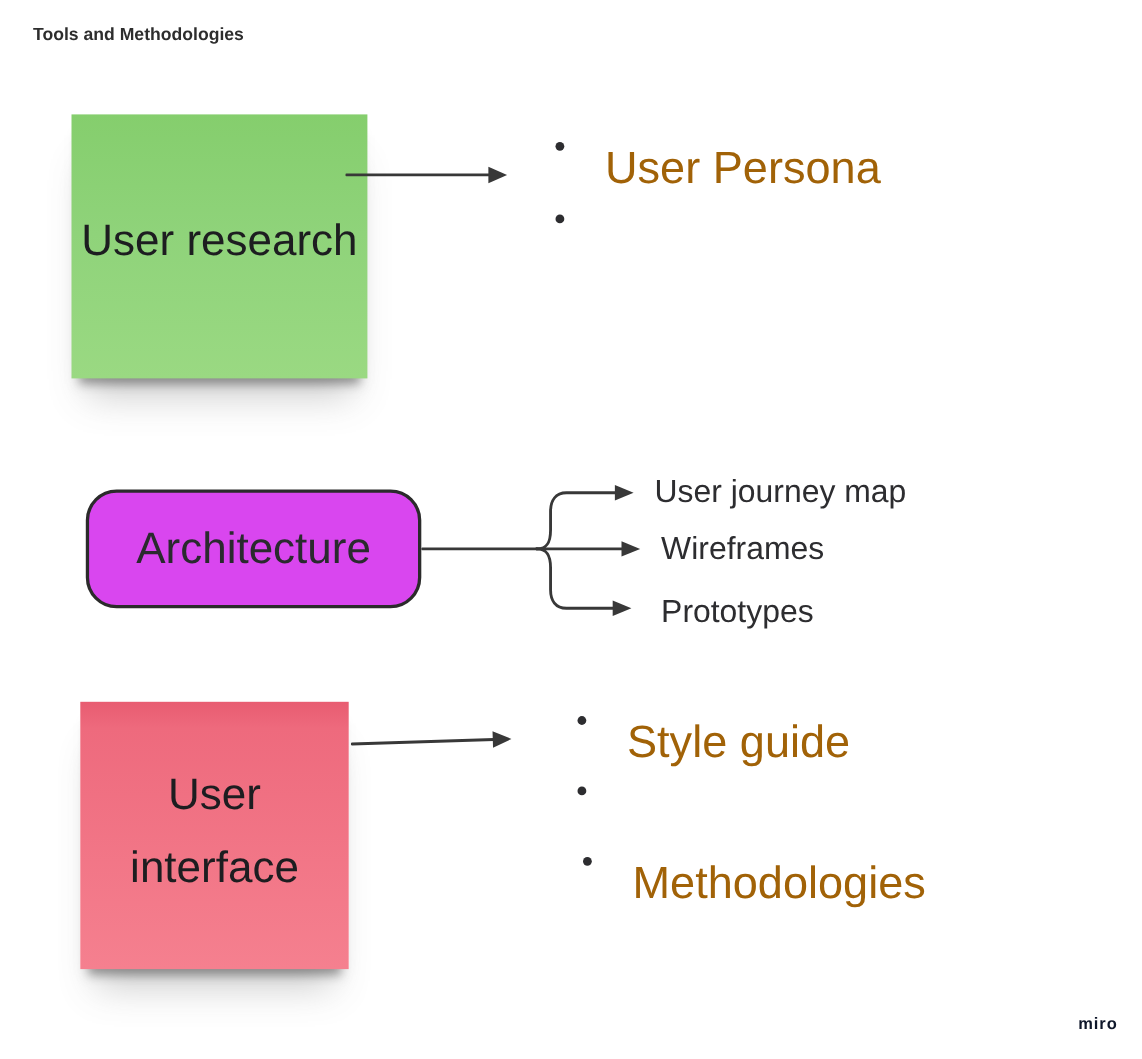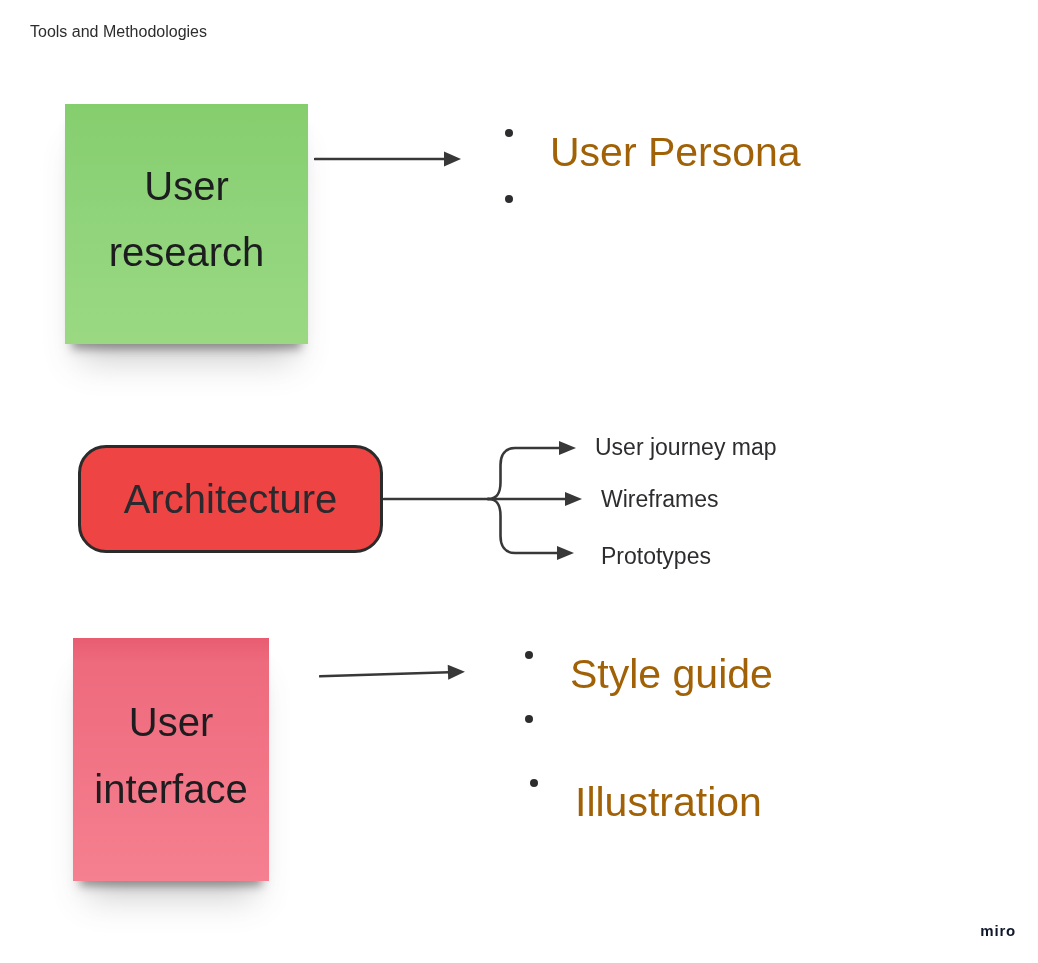--- a/index.html
+++ b/index.html
@@ -5,61 +5,61 @@
   html, body { margin:0; padding:0; }
   body {
     width:1038px; height:963px; position:relative; overflow:hidden;
     background:#ffffff;
     font-family:"Liberation Sans","DejaVu Sans",sans-serif;
   }
   .board { position:absolute; inset:0; }
 
   .board-title {
     position:absolute; left:30px; top:23px;
-    font-size:16px; font-weight:400; color:#2d2d2d;
+    font-size:16px; font-weight:700; color:#2d2d2d;
   }
 
   
   .sticky {
     position:absolute; display:flex; align-items:center; justify-content:center;
     text-align:center; color:#1d1d20; font-size:40px; line-height:1.66;
     box-shadow: 0 12px 9px -7px rgba(60,60,60,.50), 0 30px 32px -14px rgba(90,90,90,.30);
   }
   .sticky-green {
-    left:65px; top:104px; width:243px; height:240px; padding-bottom:10px; box-sizing:border-box;
+    left:65px; top:104px; width:269px; height:240px; padding-bottom:10px; box-sizing:border-box;
     background:linear-gradient(180deg,#85ce6d 0%,#8fd37a 45%,#9ad982 100%);
   }
   .sticky-red {
-    left:73px; top:638px; width:196px; height:243px; padding-bottom:8px; box-sizing:border-box;
+    left:73px; top:638px; width:244px; height:243px; padding-bottom:8px; box-sizing:border-box;
     background:linear-gradient(180deg,#e85c71 0%,#ee6a7d 10%,#f5808f 100%);
   }
 
   
   .shape-architecture {
     position:absolute; left:78px; top:445px; width:305px; height:108px; box-sizing:border-box;
-    border:3px solid #2b2b2b; border-radius:28px; background:#ef4444;
+    border:3px solid #2b2b2b; border-radius:28px; background:#d946ef;
     display:flex; align-items:center; justify-content:center;
     font-size:40px; color:#2a2a2e;
   }
 
   
   .connector { position:absolute; }
   .connector line, .connector path { stroke:#383838; stroke-width:2.6; fill:none; stroke-linecap:round; }
   .connector polygon { fill:#383838; stroke:none; }
   .arrow-red { transform:rotate(-1.8deg); }
 
   
   .bullet-list { position:absolute; }
   .bullet-row { display:flex; align-items:flex-start; font-size:41px; color:#a16207; }
   .list-research .bullet-row { height:66px; }
   .list-ui .bullet-row { height:64px; }
   .dot { width:8px; height:8px; border-radius:50%; background:#2d2d30; margin-right:37px; flex:none; }
 
   
-  .fork-label { position:absolute; font-size:23px; line-height:25px; color:#2d2d30; white-space:nowrap; }
+  .fork-label { position:absolute; font-size:29px; line-height:25px; color:#2d2d30; white-space:nowrap; }
   .lbl-journey   { left:595px; top:435px; }
   .lbl-wireframes{ left:601px; top:487px; }
   .lbl-prototypes{ left:601px; top:544px; }
 
   .miro-watermark {
     position:absolute; right:22px; bottom:24px;
     font-size:15px; font-weight:600; letter-spacing:.8px; color:#0f172a;
   }
 </style>
 </head>
@@ -118,19 +118,19 @@
   <div class="bullet-list list-ui" style="left:525px; top:651px;">
     <div class="bullet-row">
       <span class="dot"></span>
       <span>Style guide</span>
     </div>
     <div class="bullet-row">
       <span class="dot"></span>
     </div>
     <div class="bullet-row" style="padding-left:5px;">
       <span class="dot"></span>
-      <span>Illustration</span>
+      <span>Methodologies</span>
     </div>
   </div>
 
   <div class="miro-watermark">miro</div>
 
 </div>
 
 </body></html>

